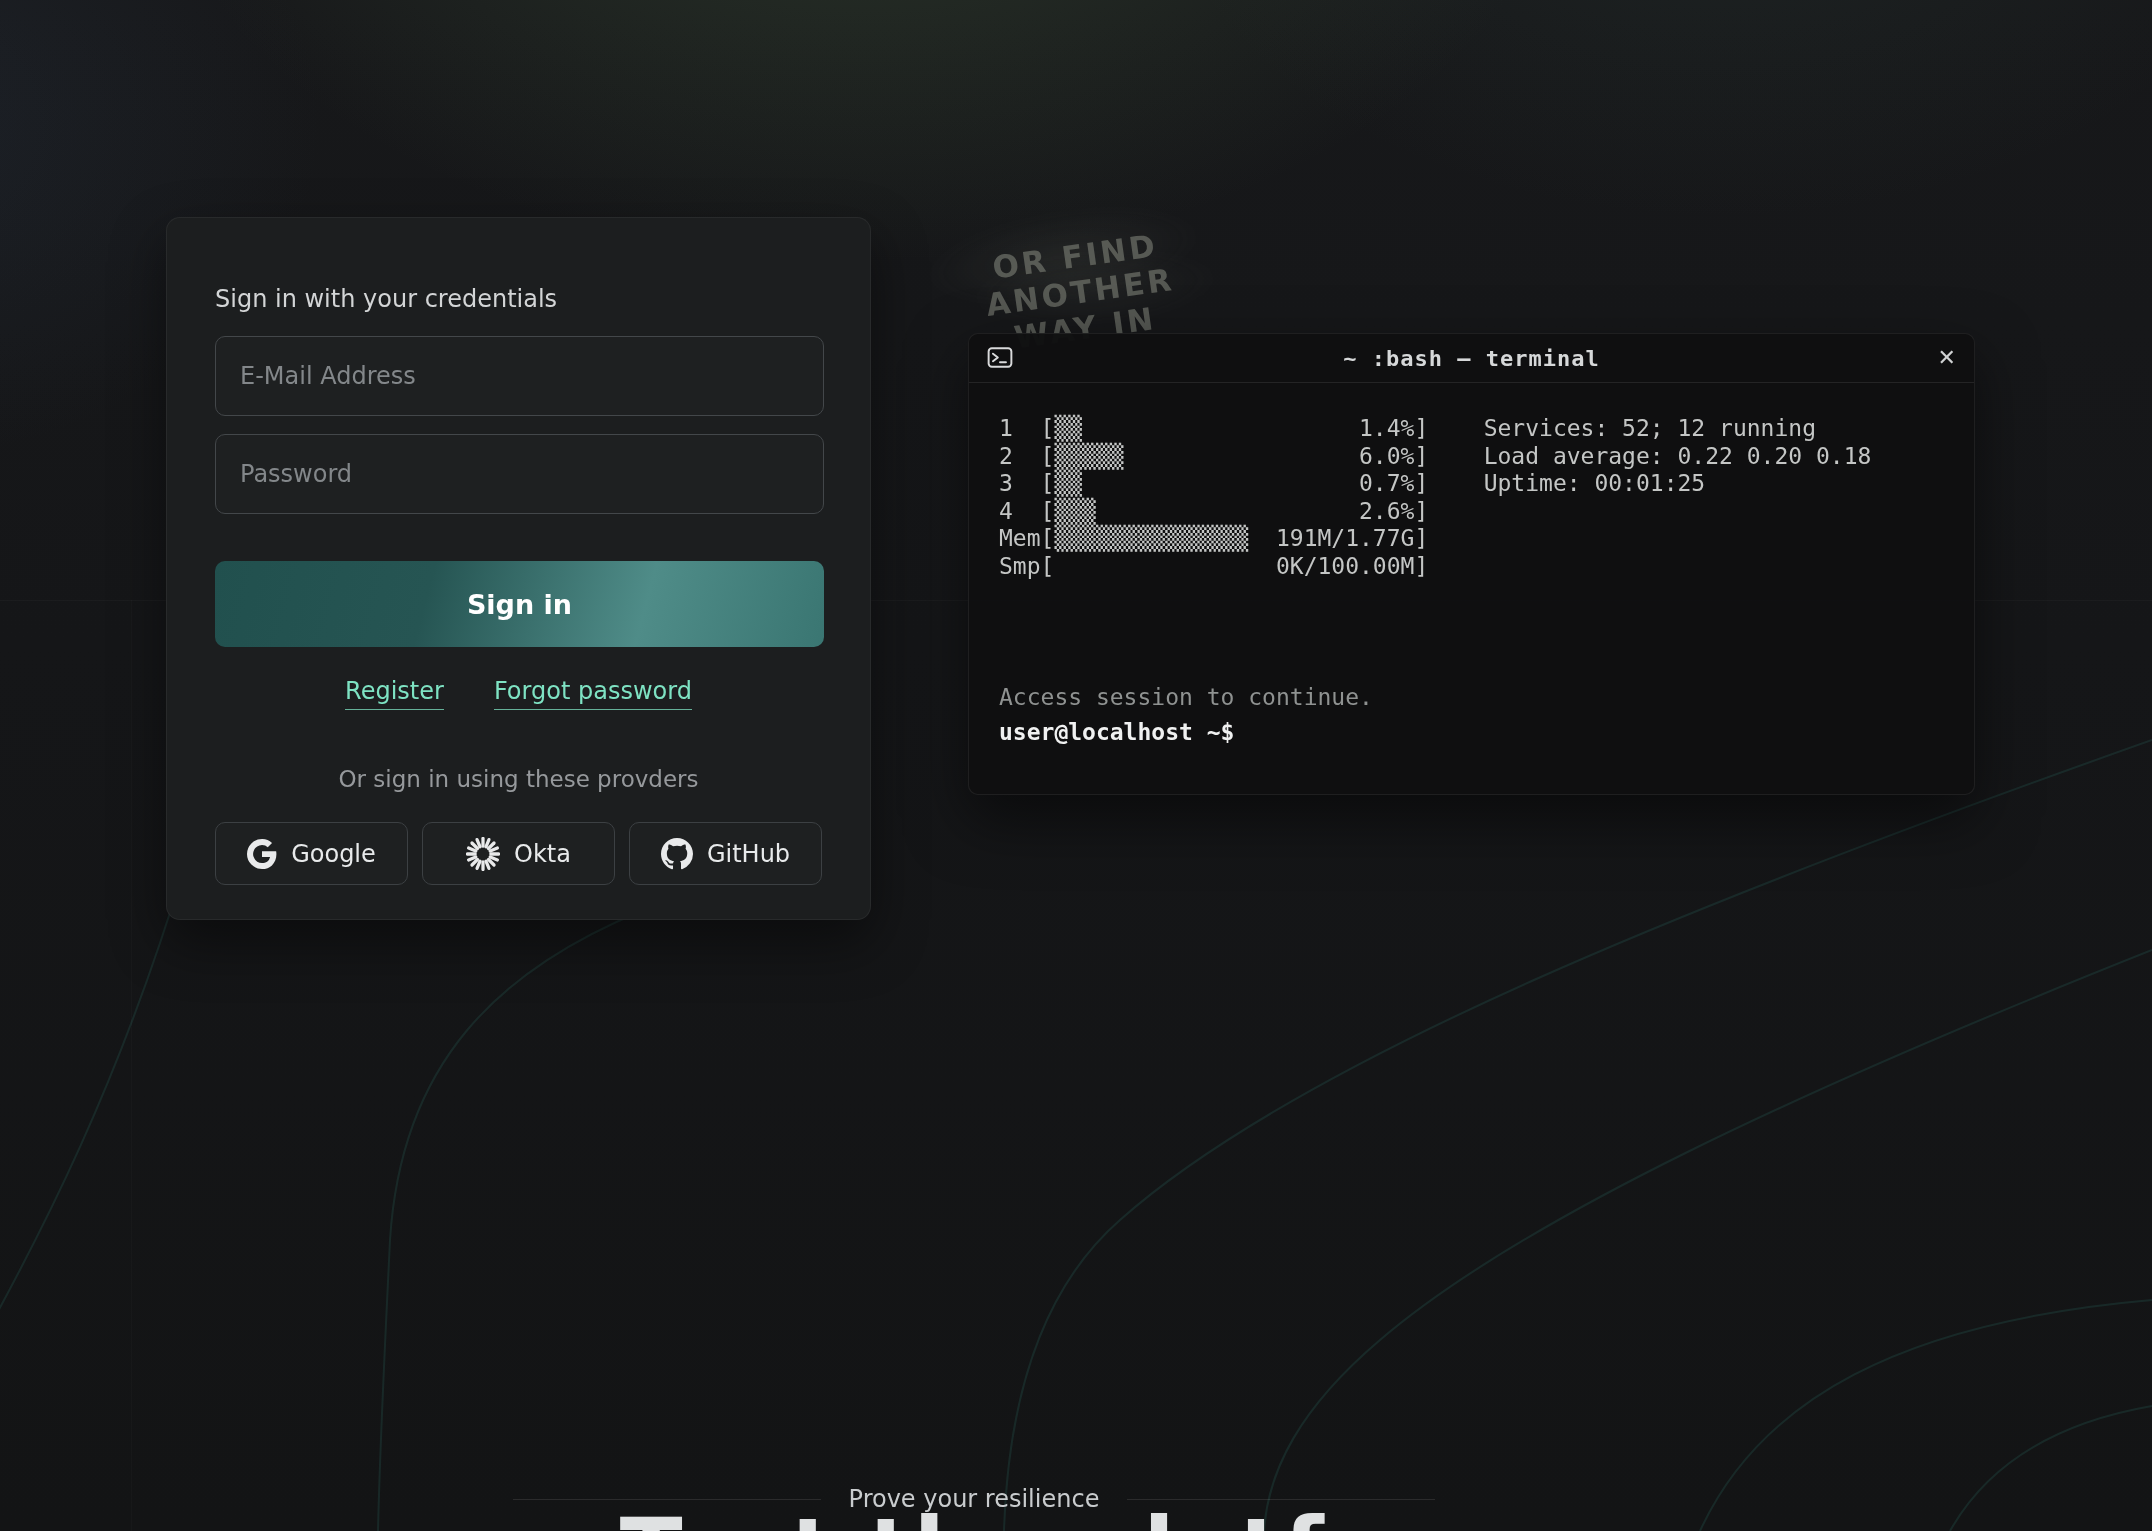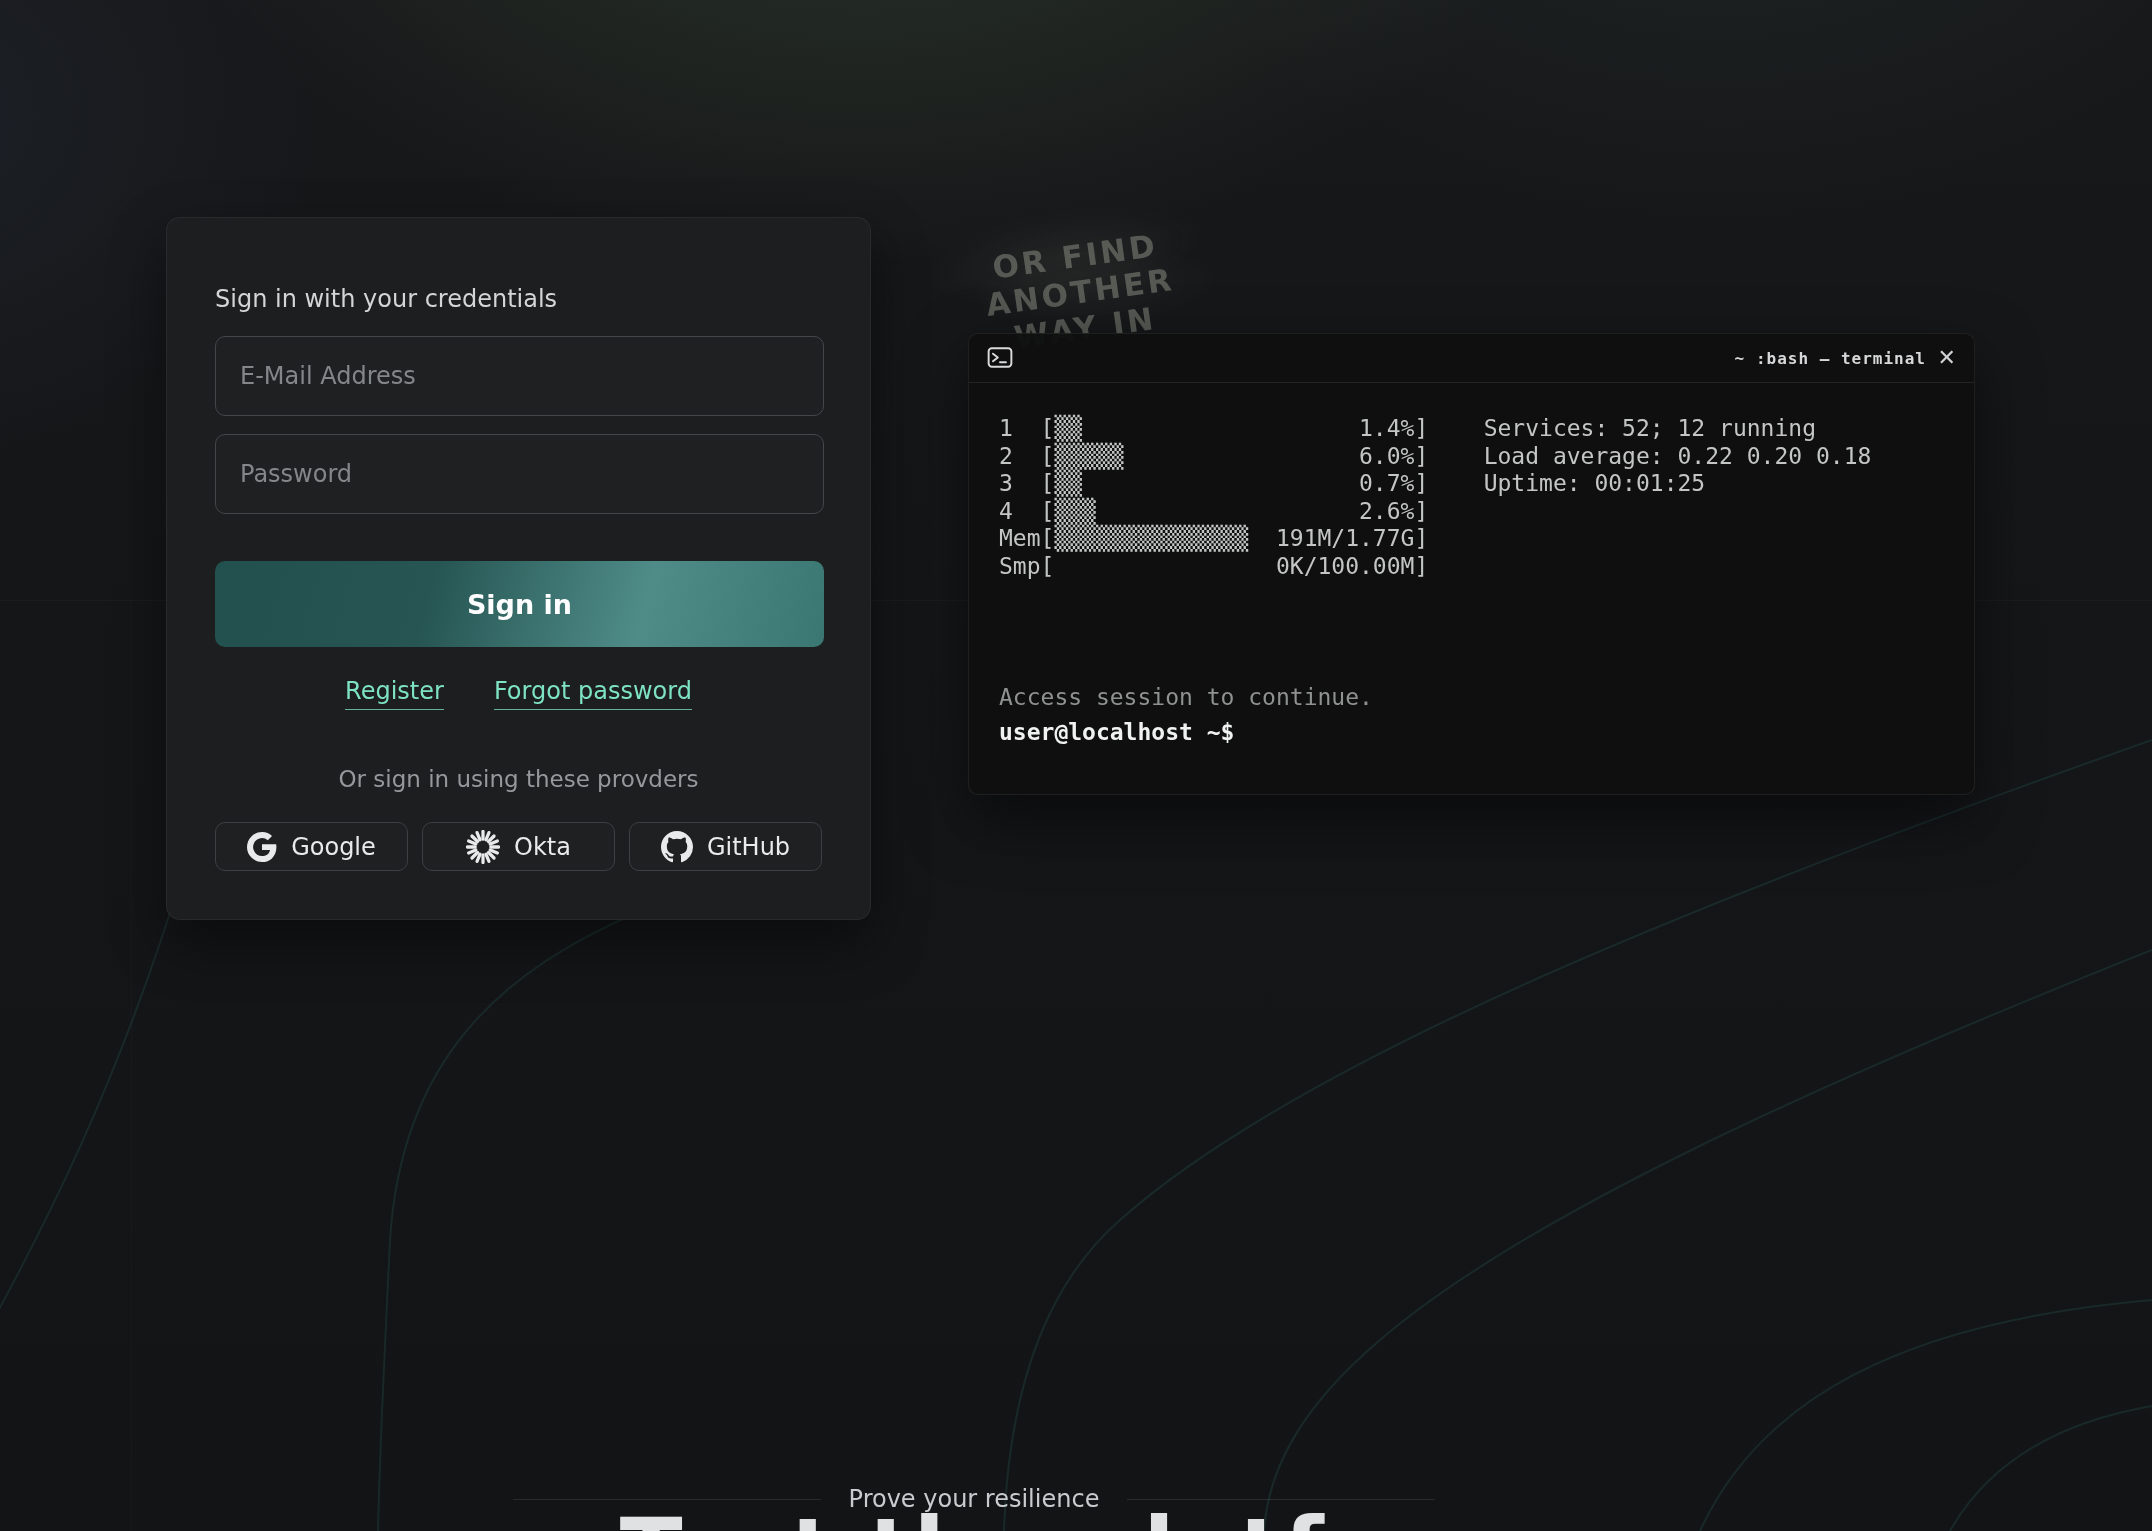--- a/index.html
+++ b/index.html
@@ -38,33 +38,33 @@
     padding:4px 24px;font-size:24px;color:#d4d7d9;outline:none;font-family:"DejaVu Sans",sans-serif;}
   .field::placeholder{color:#83878a;}
   .field.pw{margin-top:18px;}
   .signin{box-sizing:border-box;width:609px;height:86px;margin-top:47px;border:none;border-radius:10px;
     background:linear-gradient(105deg,#21504e 0%,#265553 35%,#4f8c88 70%,#3a7672 100%);
     color:#ffffff;font-size:27px;font-weight:700;cursor:pointer;font-family:"DejaVu Sans",sans-serif;}
   .links{margin-top:30px;display:flex;justify-content:center;gap:50px;}
   .links a{color:#7ee3c3;font-size:24px;text-decoration:none;border-bottom:1px solid rgba(126,227,195,0.75);padding-bottom:4px;cursor:pointer;}
   .caption{margin-top:56px;text-align:center;font-size:23px;color:#96999c;}
   .providers{margin-top:30px;display:flex;gap:14px;}
-  .pbtn{flex:1;height:49px;display:flex;align-items:center;justify-content:center;gap:14px;
+  .pbtn{flex:1;height:63px;display:flex;align-items:center;justify-content:center;gap:14px;
     background:rgba(255,255,255,0.01);border:1px solid #3c4043;border-radius:10px;cursor:pointer;
     color:#e8eaeb;font-size:24px;font-family:"DejaVu Sans",sans-serif;}
   .pbtn svg{flex:0 0 auto;}
 
   
   .term{position:absolute;left:968px;top:333px;width:1007px;height:462px;box-sizing:border-box;z-index:2;
     background:rgba(15,16,17,0.97);border:1px solid rgba(255,255,255,0.07);border-radius:10px;
     box-shadow:0 24px 60px rgba(0,0,0,0.5);}
   .term-bar{height:49px;display:flex;align-items:center;padding:0 18px;box-sizing:border-box;
     border-bottom:1px solid rgba(255,255,255,0.09);}
-  .term-title{flex:1;text-align:right;font-family:"DejaVu Sans Mono",monospace;font-weight:700;
-    font-size:16px;color:#d6d8d9;letter-spacing:1px;}
+  .term-title{flex:1;text-align:center;font-family:"DejaVu Sans Mono",monospace;font-weight:700;
+    font-size:22px;color:#d6d8d9;letter-spacing:1px;}
   .term-close{width:30px;text-align:right;color:#d0d2d3;font-size:22px;cursor:pointer;line-height:1;}
   .term-body{padding:32px 0 0 30px;font-family:"DejaVu Sans Mono",monospace;font-size:23px;
     line-height:27.5px;color:#c4c6c5;}
   .tline{white-space:pre;}
   .term-msg{margin-top:104px;color:#8f9291;white-space:pre;}
   .term-prompt{margin-top:7px;color:#f0f1f1;font-weight:700;white-space:pre;}
   .term-prompt .sym{font-weight:700;}
 
   
   .eyebrow-row{position:absolute;left:0;top:1485px;width:1948px;display:flex;align-items:center;justify-content:center;gap:28px;z-index:2;}

